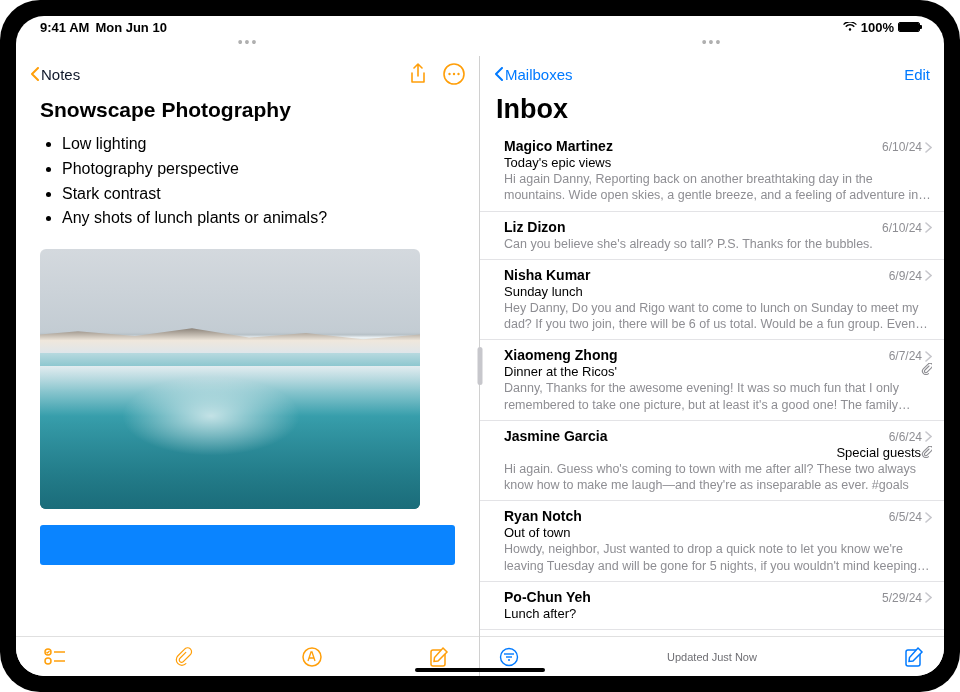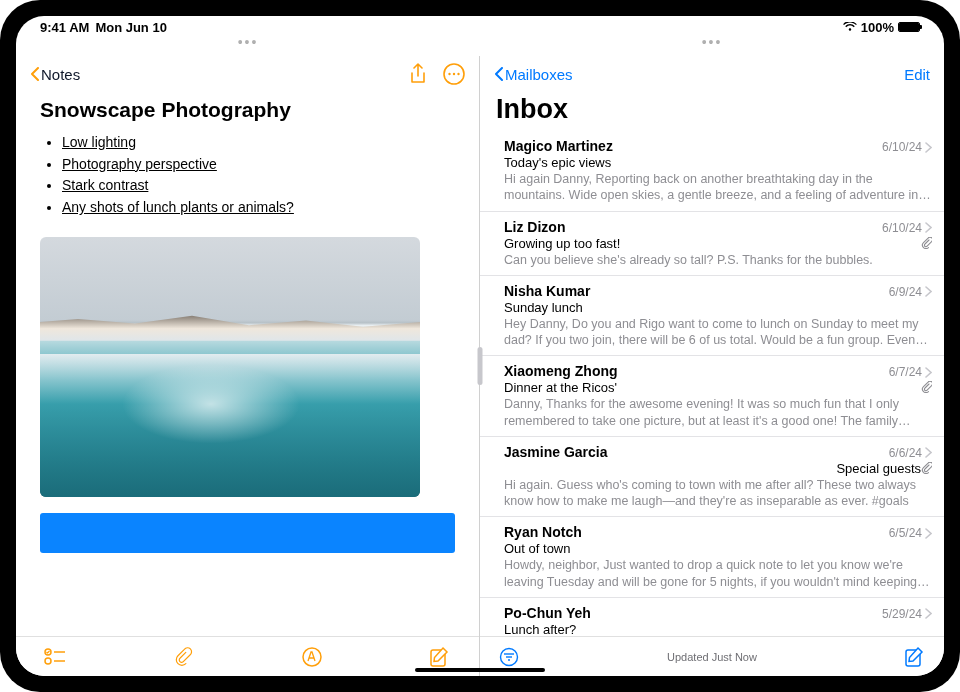--- a/index.html
+++ b/index.html
@@ -96,21 +96,21 @@
   .chev { width:9px; height:14px;}
   .icon-btn { width:22px; height:22px; display:flex; align-items:center; justify-content:center; color:#ff9f0a;}
   .note-body {
     flex:1;
     padding: 6px 24px 0 24px;
     overflow:hidden;
     display:flex;
     flex-direction:column;
   }
   .note-title { font-size:21px; font-weight:700; margin-bottom:10px;}
-  .note-body ul { list-style: disc; padding-left: 22px; font-size:14px; line-height:1.55;text-decoration:underline;}
+  .note-body ul { list-style: disc; padding-left: 22px; font-size:16px; line-height:1.55;}
   .note-image {
     margin-top:18px;
     width: 380px;
     height: 260px;
     border-radius:6px;
     background:
       linear-gradient(180deg, #d4d9de 0%, #c3ccd3 32%, #b7c1c7 33%, #e9eff2 34%, #3aa3b0 55%, #1b6f7d 85%, #16545e 100%);
     position:relative;
     overflow:hidden;
   }
@@ -326,28 +326,20 @@
             </div>
             <div class="msg">
     <div class="msg-row1">
       <span class="msg-sender">Liz Dizon</span>
       <span class="msg-date">6/10/24
         <svg width="7" height="11" viewBox="0 0 7 11">
                     <path d="M1 1l5 4.5L1 10" stroke="#c7c7cc" stroke-width="1.6" fill="none" stroke-linecap="round"></path>
                   </svg>
       </span>
     </div>
-    <div style="display:flex;justify-content:space-between;align-items:center;">
-      <span class="msg-subject">Growing up too fast!</span>
-      <span class="msg-attach">
-                  <svg width="11" height="12" viewBox="0 0 11 12">
-                    <path d="M8 3l-4 4a1.5 1.5 0 102.1 2.1l4.5-4.5a2.5 2.5 0 10-3.5-3.5L2.5 5.6a3.5 3.5 0 105 5" stroke="#8e8e93" stroke-width="1.1" fill="none" stroke-linecap="round"></path>
-                  </svg>
-                </span>
-    </div>
     <div class="msg-preview">Can you believe she's already so tall? P.S. Thanks for the bubbles.</div>
             </div>
             <div class="msg">
     <div class="msg-row1">
       <span class="msg-sender">Nisha Kumar</span>
       <span class="msg-date">6/9/24
         <svg width="7" height="11" viewBox="0 0 7 11">
                     <path d="M1 1l5 4.5L1 10" stroke="#c7c7cc" stroke-width="1.6" fill="none" stroke-linecap="round"></path>
                   </svg>
       </span>
@@ -360,21 +352,21 @@
             </div>
             <div class="msg">
     <div class="msg-row1">
       <span class="msg-sender">Xiaomeng Zhong</span>
       <span class="msg-date">6/7/24
         <svg width="7" height="11" viewBox="0 0 7 11">
                     <path d="M1 1l5 4.5L1 10" stroke="#c7c7cc" stroke-width="1.6" fill="none" stroke-linecap="round"></path>
                   </svg>
       </span>
     </div>
-    <div style="display:flex;justify-content:space-between;align-items:center;">
+    <div style="display:flex;justify-content:space-between;align-items:flex-start;">
       <span class="msg-subject">Dinner at the Ricos'</span>
       <span class="msg-attach">
                   <svg width="11" height="12" viewBox="0 0 11 12">
                     <path d="M8 3l-4 4a1.5 1.5 0 102.1 2.1l4.5-4.5a2.5 2.5 0 10-3.5-3.5L2.5 5.6a3.5 3.5 0 105 5" stroke="#8e8e93" stroke-width="1.1" fill="none" stroke-linecap="round"></path>
                   </svg>
                 </span>
     </div>
     <div class="msg-preview">Danny, Thanks for the awesome evening! It was so much fun that I only remembered to take one picture, but at least it's a good one! The family and…</div>
             </div>
             <div class="msg">

